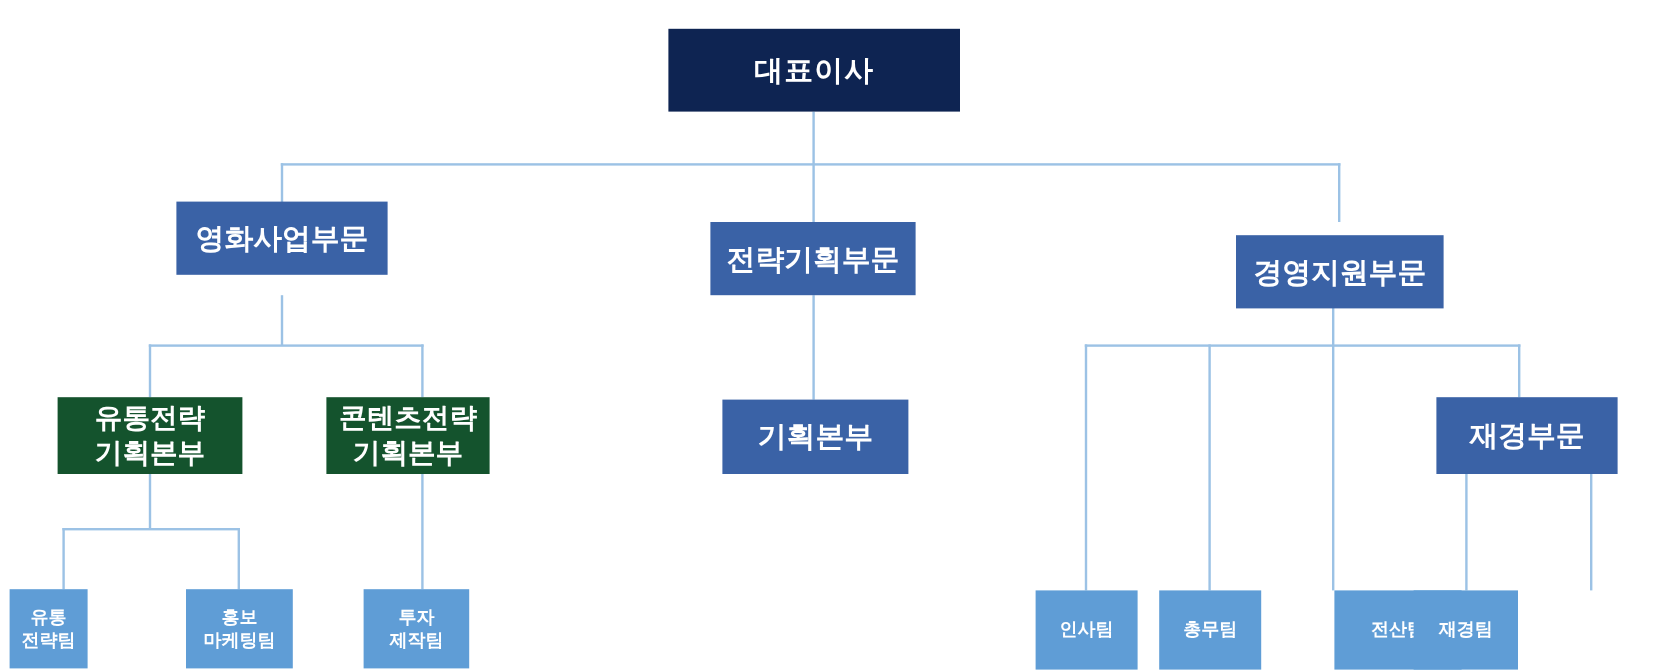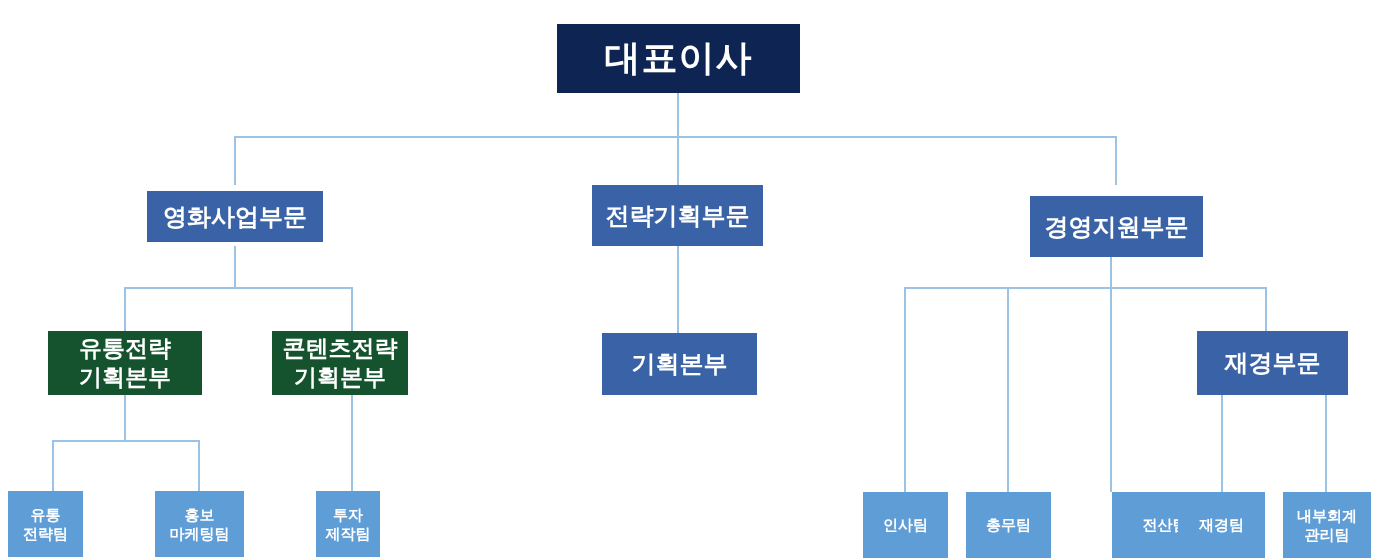--- a/index.html
+++ b/index.html
@@ -15,21 +15,21 @@
     position: absolute;
     display: flex;
     align-items: center;
     justify-content: center;
     color: #ffffff;
     font-weight: bold;
     text-align: center;
     white-space: pre-line;
     box-sizing: border-box;
   }
-  .lvl1 { background: #0E2452; font-size: 36px; letter-spacing: 1px; }
+  .lvl1 { background: #0E2452; font-size: 24px; letter-spacing: 1px; }
   .lvl2 { background: #3A62A6; font-size: 24px; }
   .lvl2b { background: #14532d; font-size: 23px; line-height: 1.25; }
   .lvl3 { background: #5F9DD6; font-size: 15px; line-height: 1.3; }
   .v-line, .h-line {
     position: absolute;
     background: #9CC2E5;
   }
   .v-line { width: 2px; }
   .h-line { height: 2px; }
 </style>
@@ -61,37 +61,35 @@
 
   <div class="v-line" style="left:124px;top:395px;height:46px"></div>
   <div class="h-line" style="left:52px;top:440px;width:147px"></div>
   <div class="v-line" style="left:52px;top:440px;height:51px"></div>
   <div class="v-line" style="left:198px;top:440px;height:51px"></div>
 
   <div class="v-line" style="left:351px;top:395px;height:96px"></div>
 
   <div class="node lvl1" style="left:557px;top:24px;width:243px;height:69px">대표이사</div>
 
-  <div class="node lvl2" style="left:147px;top:191px;width:176px;height:51px">영화사업부문</div>
+  <div class="node lvl2" style="left:147px;top:168px;width:176px;height:61px">영화사업부문</div>
   <div class="node lvl2" style="left:592px;top:185px;width:171px;height:61px">전략기획부문</div>
   <div class="node lvl2" style="left:1030px;top:196px;width:173px;height:61px">경영지원부문</div>
 
   <div class="node lvl2b" style="left:48px;top:331px;width:154px;height:64px">유통전략
 기획본부</div>
   <div class="node lvl2b" style="left:272px;top:331px;width:136px;height:64px">콘텐츠전략
 기획본부</div>
   <div class="node lvl2" style="left:602px;top:333px;width:155px;height:62px">기획본부</div>
   <div class="node lvl2" style="left:1197px;top:331px;width:151px;height:64px">재경부문</div>
 
-  <div class="node lvl3" style="left:8px;top:491px;width:75px;height:66px">유통
+  <div class="node lvl3" style="left:8px;top:491px;width:65px;height:66px">유통
 전략팀</div>
   <div class="node lvl3" style="left:155px;top:491px;width:89px;height:66px">홍보
 마케팅팀</div>
-  <div class="node lvl3" style="left:316px;top:491px;width:64px;height:66px">투자
+  <div class="node lvl3" style="left:303px;top:491px;width:88px;height:66px">투자
 제작팀</div>
   <div class="node lvl3" style="left:863px;top:492px;width:85px;height:66px">인사팀</div>
   <div class="node lvl3" style="left:966px;top:492px;width:85px;height:66px">총무팀</div>
   <div class="node lvl3" style="left:1112px;top:492px;width:106px;height:66px">전산팀</div>
   <div class="node lvl3" style="left:1178px;top:492px;width:87px;height:66px">재경팀</div>
-  <div class="node lvl3" style="left:1283px;top:492px;width:88px;height:66px">내부회계
-관리팀</div>
 
 </div>
 
 </body></html>

